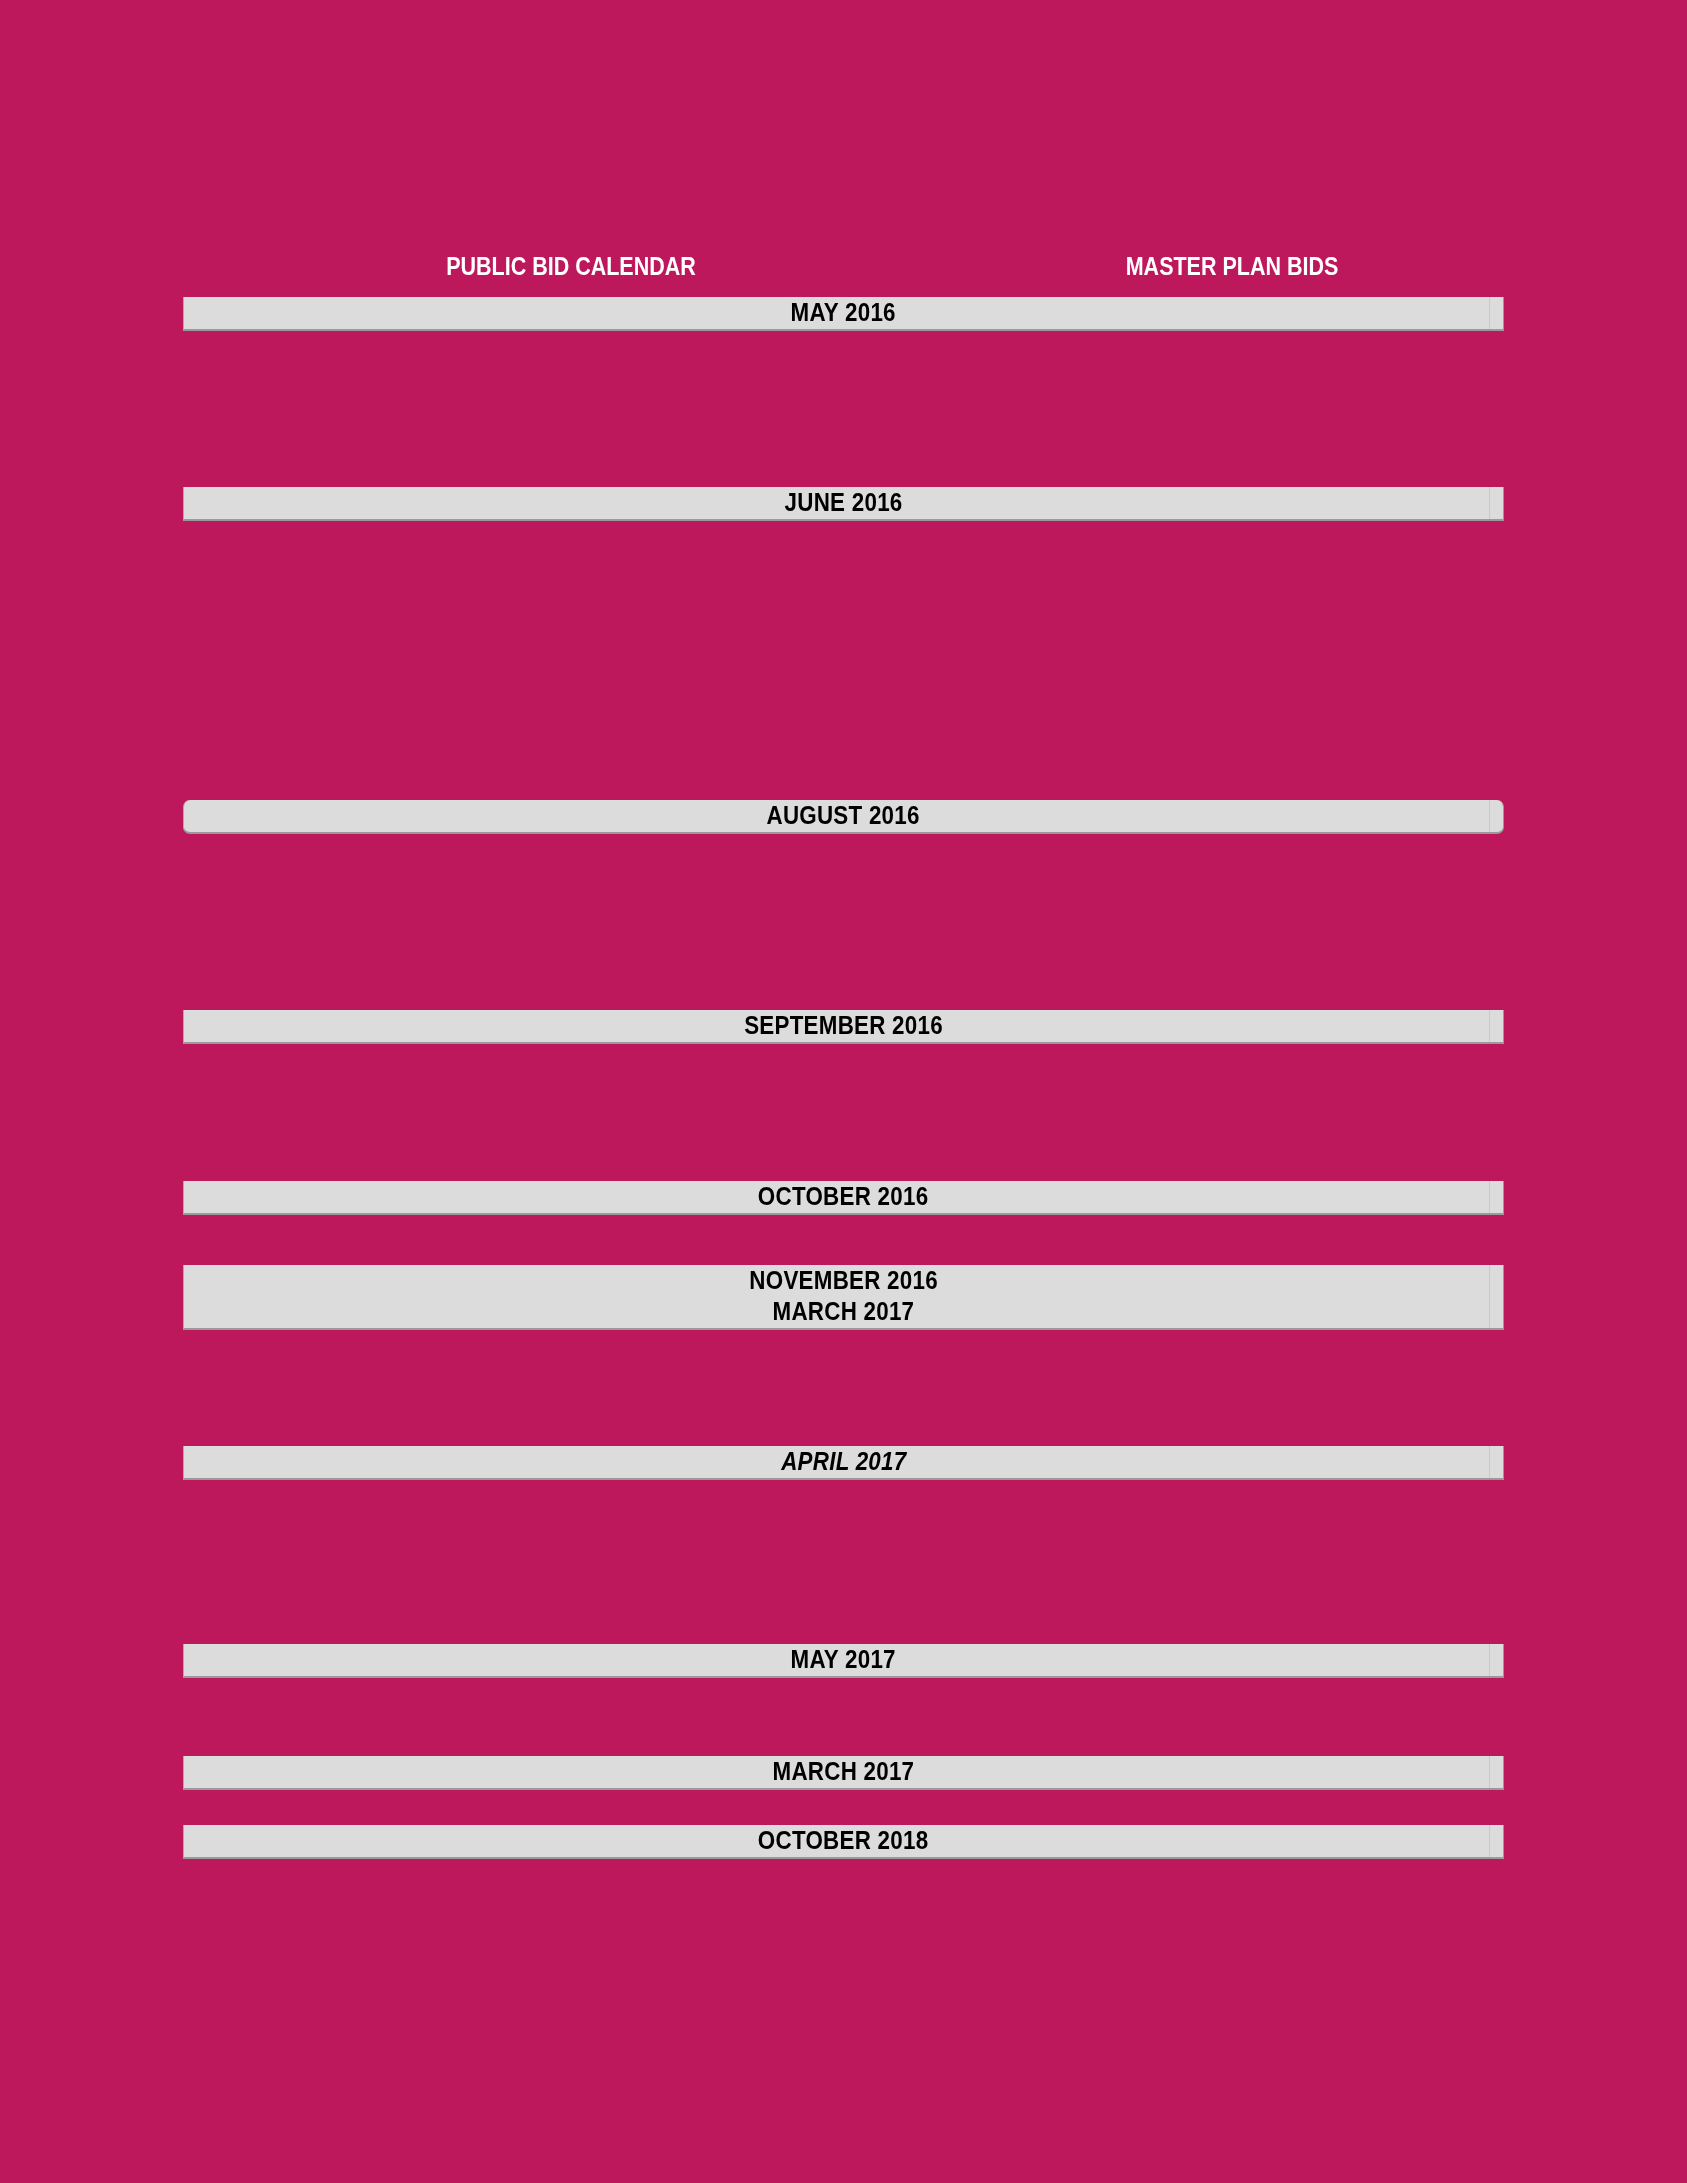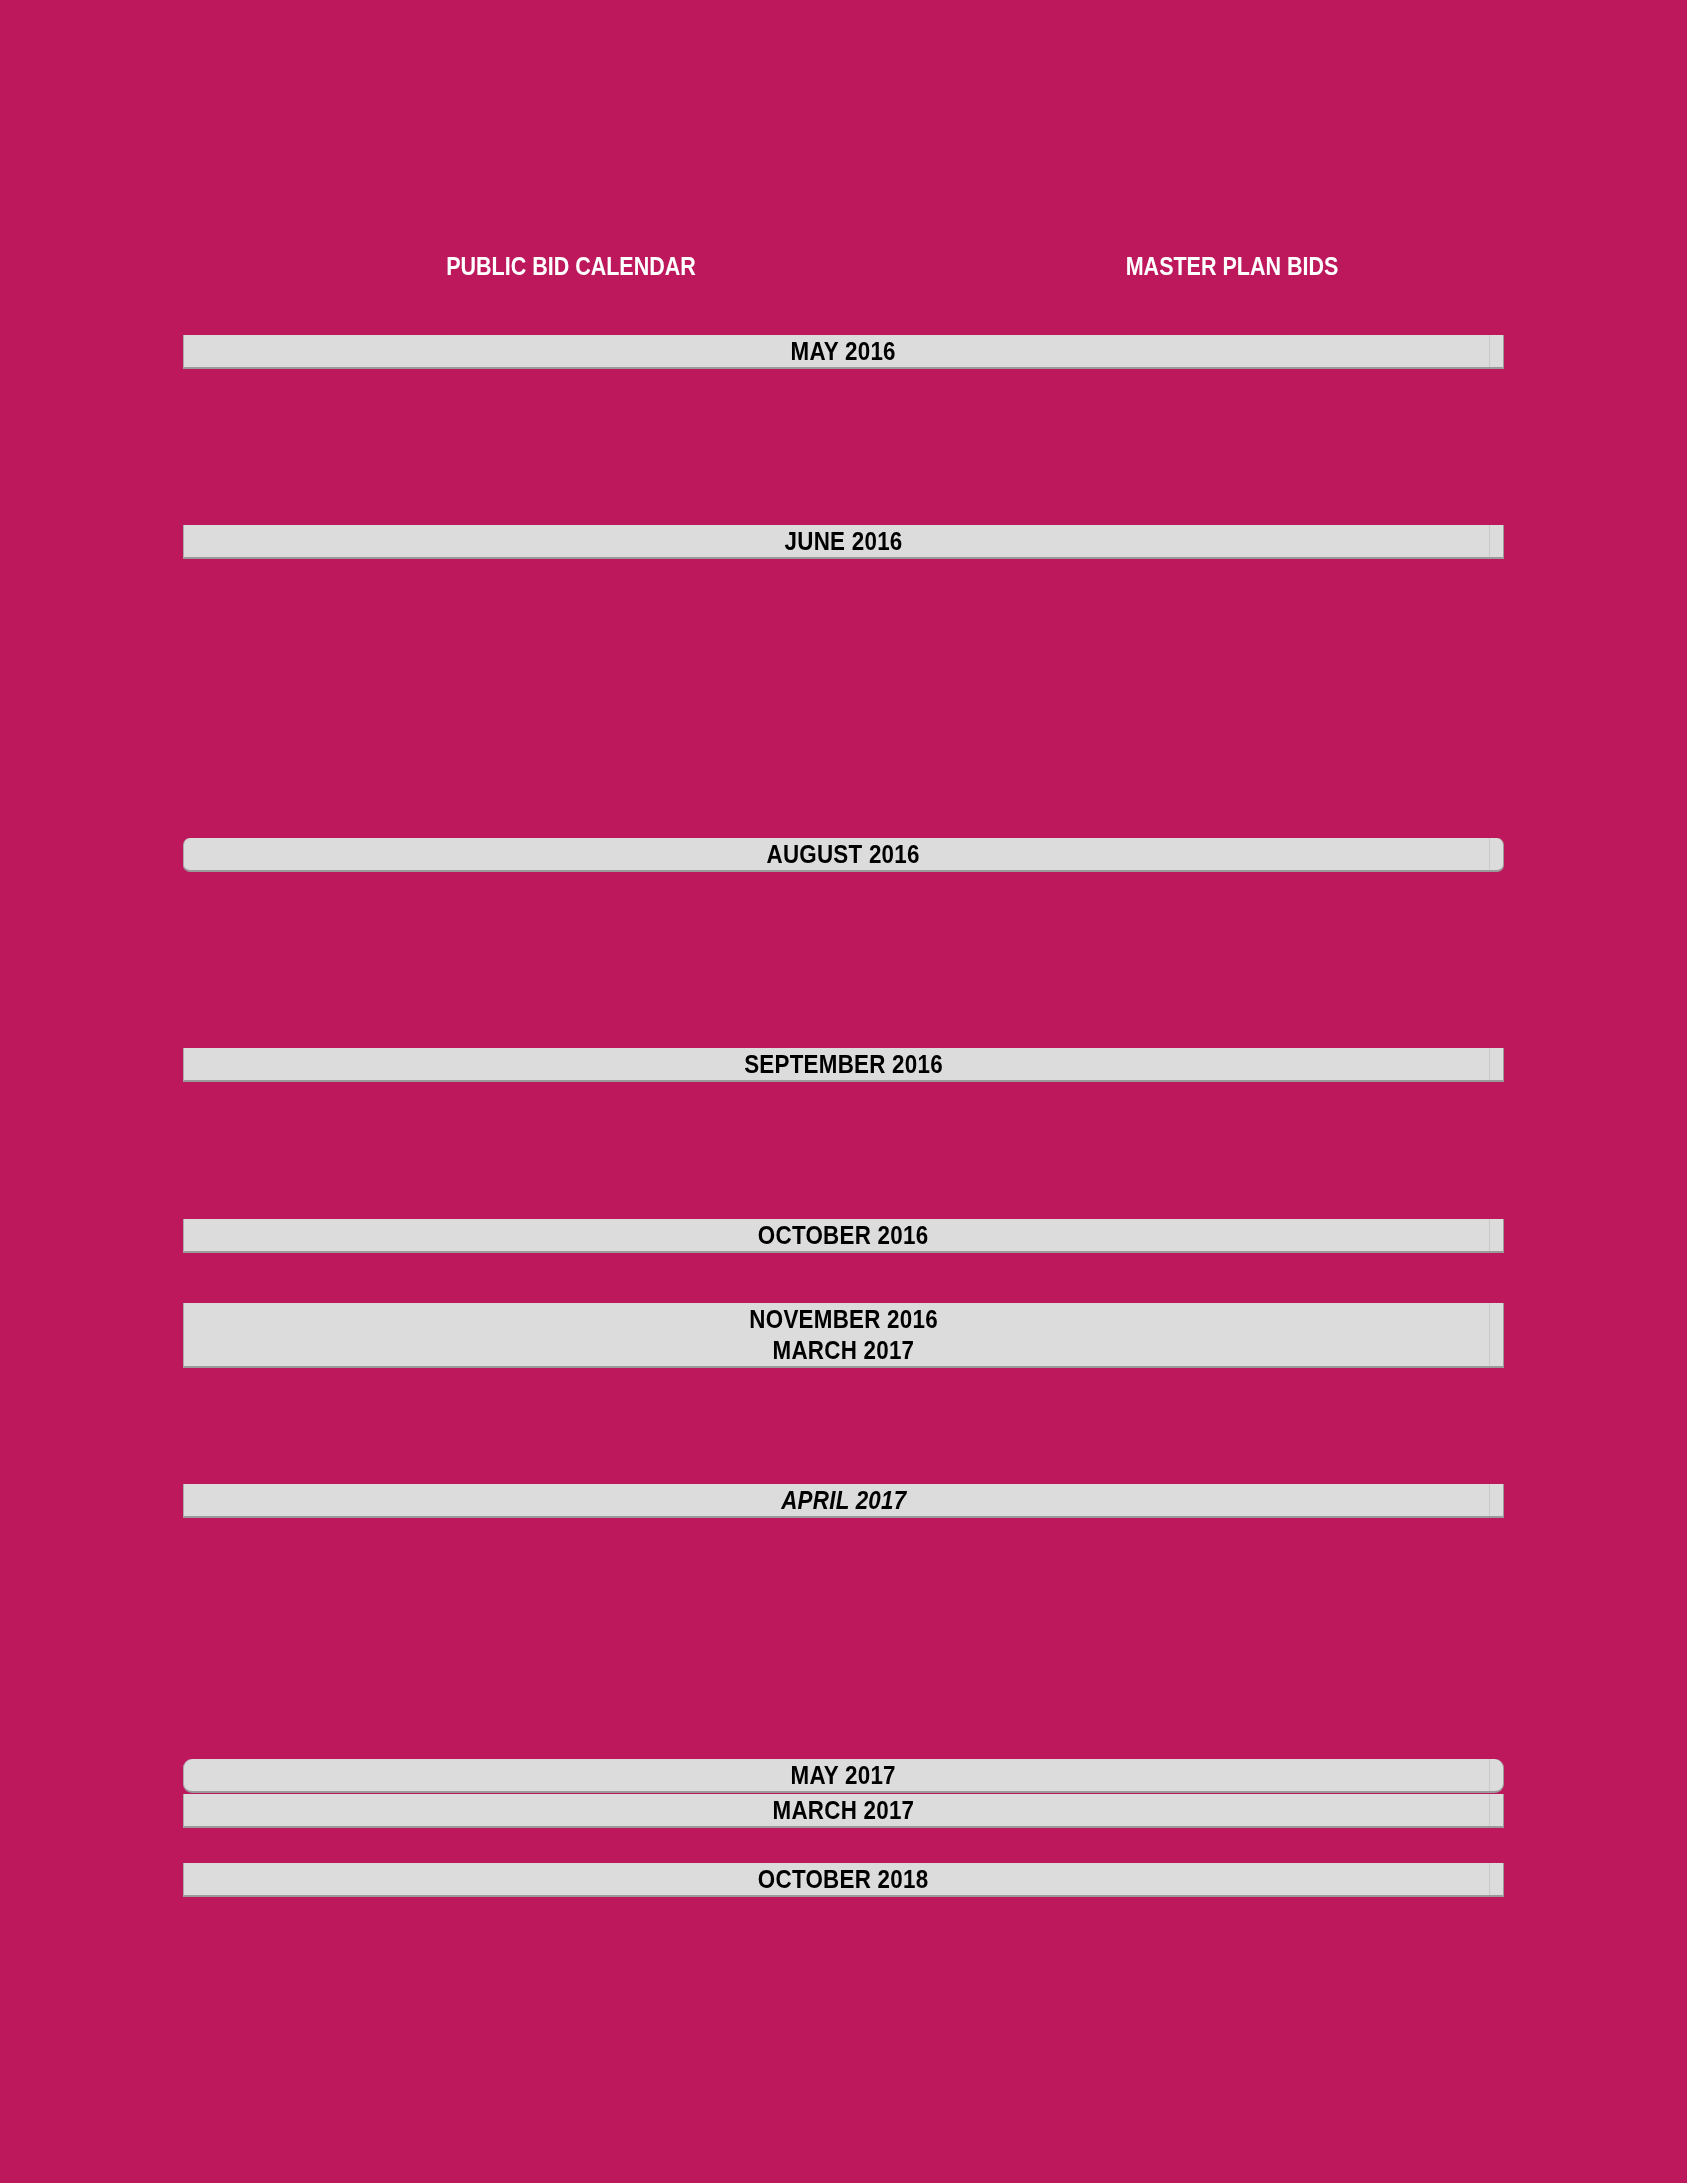--- a/index.html
+++ b/index.html
@@ -32,23 +32,22 @@
   .month-bar {
     position: absolute;
     left: 183px;
     width: 1319px;
     height: 32px;
     background: #dcdcdc;
     border-left: 0.7px solid #ababab;
     border-right: 1.3px solid #9a9a9a;
     border-bottom: 2px solid #9a9a9a;
     display: flex;
-    align-items: center;
+    align-items: flex-start;
     justify-content: center;
-    margin-top: 38px;
   }
   .month-bar .cell-divider {
     position: absolute;
     left: 1305px;
     top: 0;
     width: 1.3px;
     height: 100%;
     background: #c9c9c9;
   }
   .month-bar .month-label {
@@ -97,21 +96,21 @@
     <span class="cell-divider"></span>
   </div>
       <div class="month-bar" style="top: 1296px;">
     <span class="month-label">MARCH 2017</span>
     <span class="cell-divider"></span>
   </div>
       <div class="month-bar" style="top: 1446px; font-style: italic;">
     <span class="month-label">APRIL 2017</span>
     <span class="cell-divider"></span>
   </div>
-      <div class="month-bar" style="top: 1721px; border-radius: 9px;">
+      <div class="month-bar" style="top: 1644px;">
     <span class="month-label">MAY 2017</span>
     <span class="cell-divider"></span>
   </div>
       <div class="month-bar" style="top: 1756px;">
     <span class="month-label">MARCH 2017</span>
     <span class="cell-divider"></span>
   </div>
       <div class="month-bar" style="top: 1825px;">
     <span class="month-label">OCTOBER 2018</span>
     <span class="cell-divider"></span>

